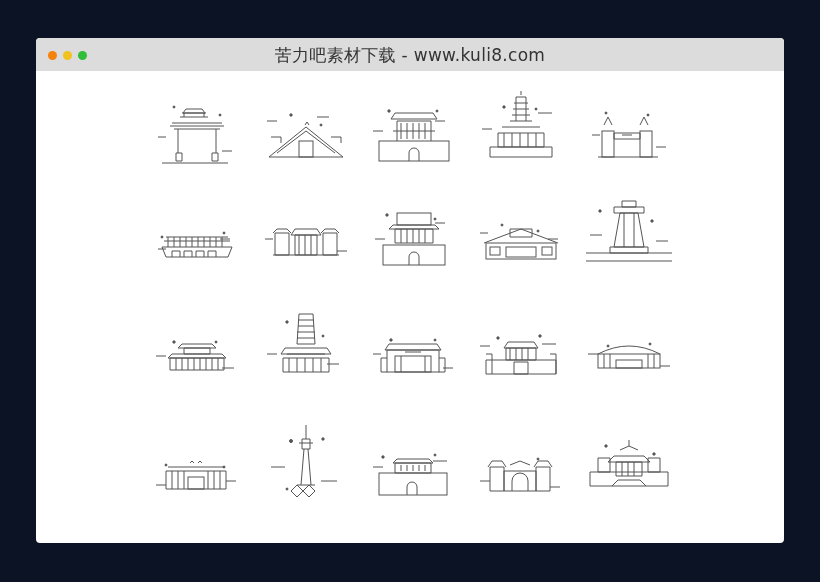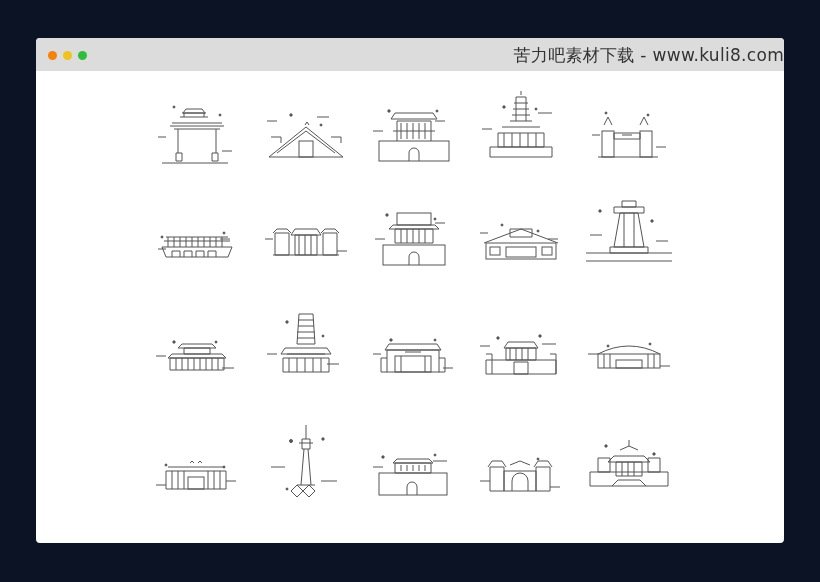--- a/index.html
+++ b/index.html
@@ -1,21 +1,21 @@
 <!DOCTYPE html>
 <html><head>
 <meta charset="utf-8">
 <style>
   html, body { margin:0; padding:0; }
   body { width:820px; height:582px; background:#0b1324; position:relative; overflow:hidden; font-family:"DejaVu Sans", sans-serif; }
   .window { position:absolute; left:36px; top:38px; width:748px; height:505px; background:#ffffff; border-radius:4px; overflow:hidden; }
   .titlebar { height:33px; background:#dcdcdc; position:relative; }
   .dots { position:absolute; left:12px; top:13px; display:flex; gap:6px; }
   .dot { width:9px; height:9px; border-radius:50%; }
-  .title { position:absolute; left:0; right:0; top:6px; text-align:right; font-size:17px; color:#333; letter-spacing:0.3px; }
+  .title { position:absolute; left:0; right:0; top:6px; text-align:center; font-size:17px; color:#333; letter-spacing:0.3px; }
   .grid { position:absolute; left:0; top:33px; width:748px; height:472px; }
   .cell { position:absolute; width:90px; height:80px; }
   .cell svg { width:90px; height:80px; }
 </style>
 </head>
 <body>
 
 <div class="window">
   <div class="titlebar">
     <div class="dots">

